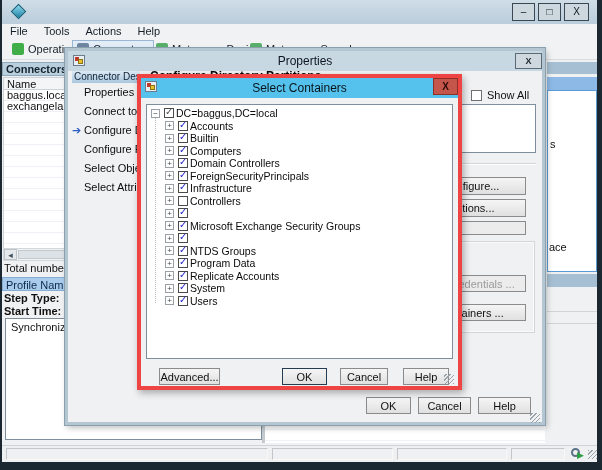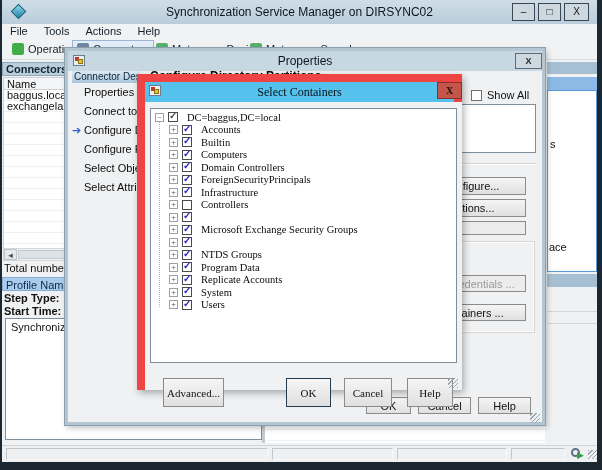--- a/index.html
+++ b/index.html
@@ -88,55 +88,54 @@
   #props-groupbox { position:absolute; left:345px; top:190px; width:122px; height:92px;
     border:1px solid #d5d5d5; box-shadow:inset 0 0 0 1px #fbfbfb; }
   .props-right-btn { position:absolute; left:348px; width:110px; height:18px; }
   #props-footer-ok { left:298px; top:346px; width:45px; height:17px; }
   #props-footer-cancel { left:350px; top:346px; width:53px; height:17px; }
   #props-footer-help { left:410px; top:346px; width:53px; height:17px; }
   .footer-btn { position:absolute; }
   #props-grip { position:absolute; left:462px; top:362px; width:10px; height:10px; }
 
   #sel-dlg { left:137px; top:74px; width:325px; height:316px; background:#54c2ec;
-    border:8px solid #ef4444; box-shadow:2px 3px 7px rgba(0,0,0,.3);font-family:Liberation Serif, serif; }
+    border:4px solid #ef4444; box-shadow:2px 3px 7px rgba(0,0,0,.3); }
   #sel-title-text { position:absolute; left:0; right:0; top:3px; text-align:center; font-size:12px; color:#0a141c; }
   #sel-close { position:absolute; left:292px; top:0px; width:25px; height:17px; background:#c4554b;
     border:1px solid #8e2f27; color:#2b0b08; font-weight:bold; font-size:10px; line-height:15px; text-align:center; }
   #sel-body { position:absolute; left:0; top:20px; width:317px; height:288px; background:#f0f1f2; }
   #tree-box { position:absolute; left:5px; top:6px; width:307px; height:255px; background:#fff;
     border:1px solid #7e8e9c; overflow:hidden; }
   #tree { position:absolute; left:0; top:2px; right:0; }
   .tree-row { position:relative; height:12.5px; display:flex; align-items:center; white-space:nowrap; font-size:10.5px; }
   .tree-row .expander { width:9px; height:9px; border:1px solid #9aa0a6; background:#fff; font-size:8px;
     line-height:7px; text-align:center; color:#444; flex:none; }
   .tree-row .cbx { width:10px; height:10px; border:1px solid #4a4a4a; background:#fff; margin-left:4px;
     position:relative; flex:none; }
   .tree-row .cbx .tick { position:absolute; left:0px; top:-3px; font-size:10px; font-weight:bold; color:#2323cf; }
   .tree-row.root .cbx .tick { color:#4f4f4f; }
-  .tree-row .t-label { margin-left:9px; color:#0a0a0a; }
+  .tree-row .t-label { margin-left:2px; color:#0a0a0a; }
   .tree-row.root { padding-left:4px; }
   .tree-row.child { padding-left:18px; }
   #tree-vline { position:absolute; left:8px; top:10px; width:0; border-left:1px dotted #b4b4b4; }
-  .sel-btn { position:absolute; top:276px; height:29px; }
+  .sel-btn { position:absolute; top:270px; height:17px; }
   #sel-grip { position:absolute; left:303px; top:276px; width:10px; height:10px; }
 </style>
 </head>
 <body>
 
 <div id="screen">
 
   <div class="abs edge" style="left:0;top:0;width:602px;height:1px"></div>
   <div class="abs edge" style="left:0;top:0;width:2px;height:470px"></div>
   <div class="abs edge" style="left:597px;top:0;width:5px;height:470px"></div>
   <div class="abs edge" style="left:0;top:462px;width:602px;height:8px"></div>
 
   <div class="abs" id="title-bar">
     <div id="app-icon"></div>
-    <div id="title-text">Synchronization Service Manager on DIRSYNC02</div>
   </div>
   <div class="winbtn" style="left:512px;width:23px">–</div>
   <div class="winbtn" style="left:538px;width:23px">□</div>
   <div class="winbtn" style="left:564px;width:25px">X</div>
 
   <div class="abs" id="menu-bar">
       <div class="menu-item">File</div>
       <div class="menu-item">Tools</div>
       <div class="menu-item">Actions</div>
       <div class="menu-item">Help</div>

